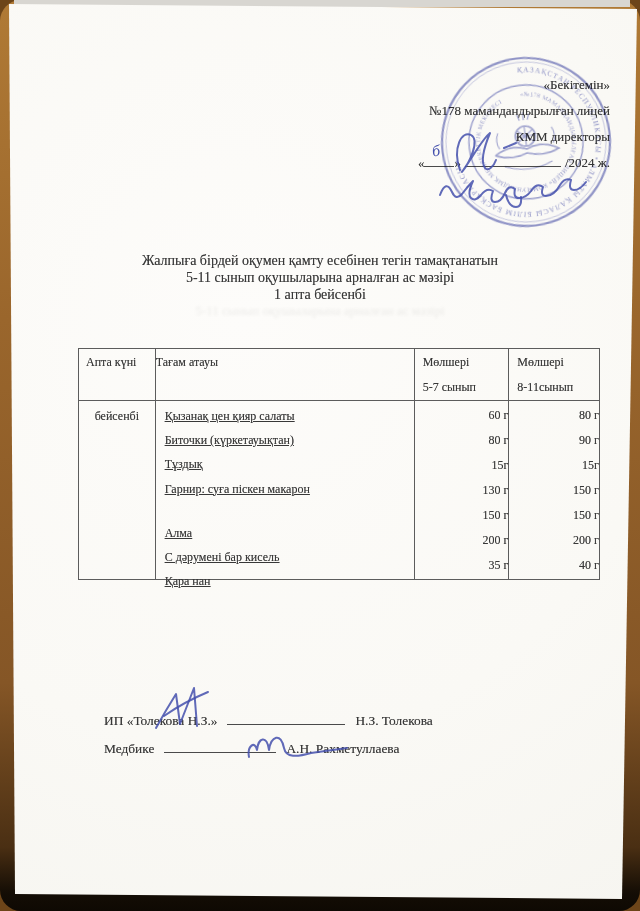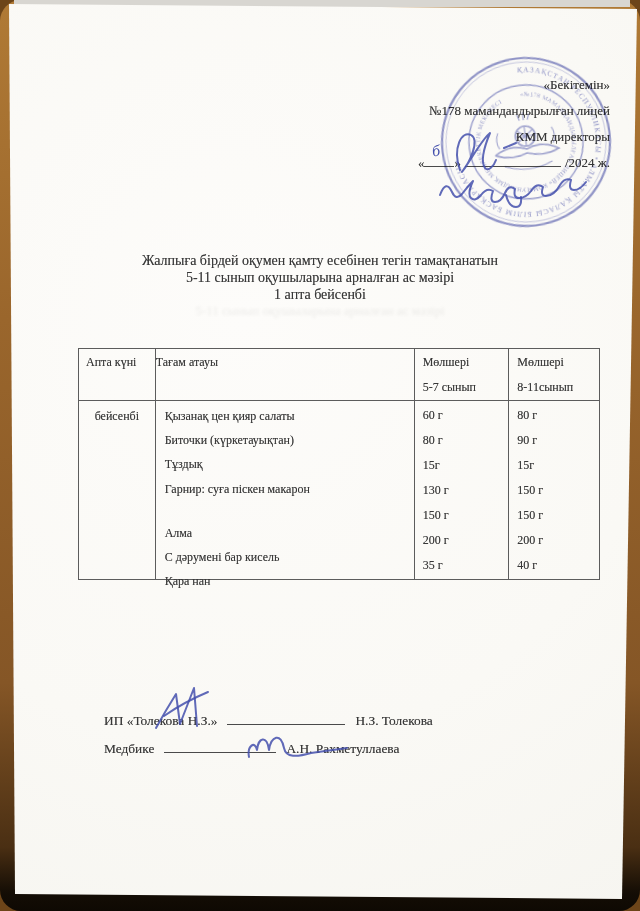--- a/index.html
+++ b/index.html
@@ -38,25 +38,25 @@
   .c1{width:77px;}
   .c2{width:260px;}
   .c3{width:95px;}
   .c4{width:90px;}
   .hc{padding-top:6px;}
   .hc.c1{padding-left:7px;}
   .hc.c2{text-align:left;}
   .hc.c3,.hc.c4{padding-left:8px;}
   .sub-grade{margin-top:10px;}
   .day-cell{text-align:center;padding-top:8px;}
-  .food-col{padding:8px 0 0 9px;}
+  .food-col{padding:8px 0 0 9px;text-decoration:underline;}
   .food-item{height:24.2px;}
   .food-item:nth-child(5){margin-top:20px;}
   .amt-col{padding:7px 0 0 8px;}
-  .amt-item{height:25px;}
+  .amt-item{height:25px;text-align:right;}
 
   
   .footer{position:absolute;left:104px;top:712px;font-size:13.4px;}
   .f-line{height:28px;white-space:nowrap;}
   .u-sig1{width:112px;margin:0 10px;}
   .u-sig2{width:118px;margin:0 10px;}
 
   
   .ink{position:absolute;pointer-events:none;}
   .ink path{fill:none;stroke:#4450ad;stroke-width:2;stroke-linecap:round;stroke-linejoin:round;opacity:.85;}

